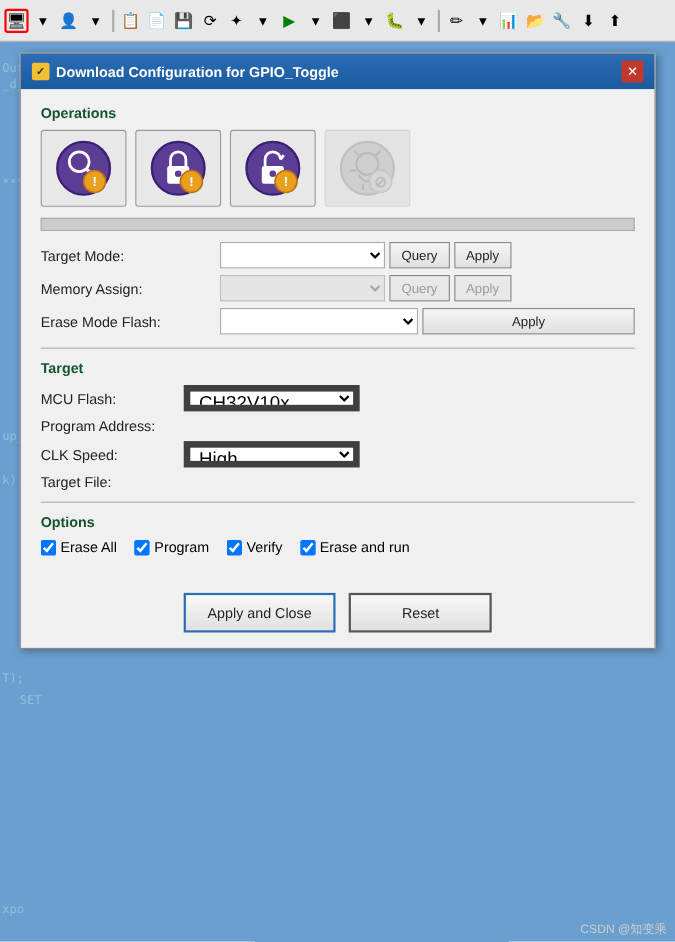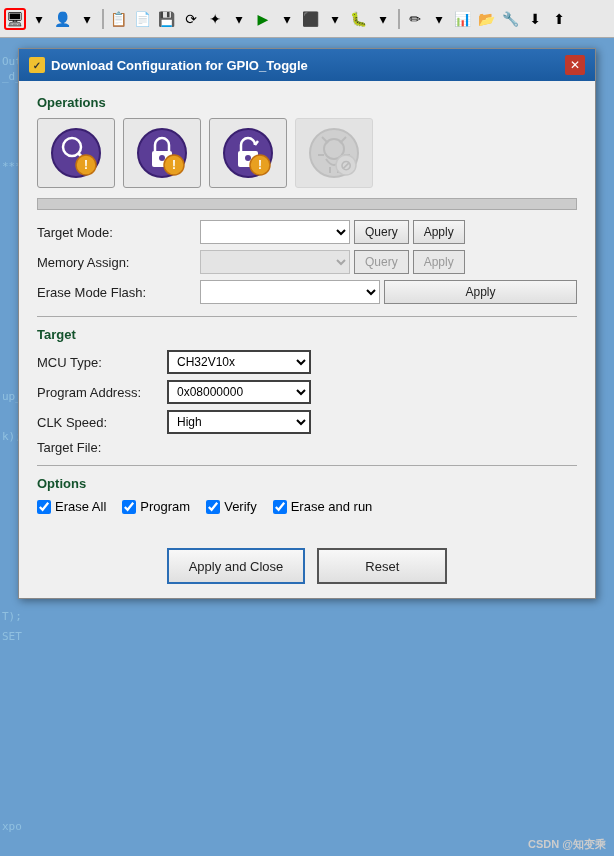--- a/index.html
+++ b/index.html
@@ -215,25 +215,25 @@
       align-items: center;
       margin-bottom: 6px;
     }
     .target-value {
       display: flex;
       align-items: center;
       gap: 6px;
     }
     .target-select {
       height: 24px;
-      border: 2px solid #404040;
+      border: 6px solid #404040;
       background: white;
-      font-size: 12px;
+      font-size: 17px;
       padding: 0 4px;
-      width: 144px;
+      width: 160px;
     }
     input[type="text"] {
       height: 24px;
       border: 1px solid #aaa;
       font-size: 12px;
       padding: 0 4px;
       width: 200px;
     }
 
     
@@ -287,21 +287,20 @@
       font-family: monospace;
     }
 
     
     .watermark {
       position: absolute;
       bottom: 4px;
       right: 8px;
       font-size: 11px;
       color: #ccc;
-      font-weight: bold;
     }
   </style>
 </head>
 <body>
 
 <div class="toolbar">
   <span class="toolbar-icon highlighted">🖥</span>
   <span class="toolbar-icon">▾</span>
   <span class="toolbar-icon">👤</span>
   <span class="toolbar-icon">▾</span>
@@ -327,21 +326,21 @@
   <span class="toolbar-icon">⬇</span>
   <span class="toolbar-icon">⬆</span>
 </div>
 
 <div class="bg-text" style="left:2px; top:55px; color:#90c0e0;">Out</div>
 <div class="bg-text" style="left:2px; top:70px; color:#90c0e0;">_d_5</div>
 <div class="bg-text" style="left:2px; top:160px; color:#90c0e0;">***</div>
 <div class="bg-text" style="left:2px; top:390px; color:#90c0e0;">up_</div>
 <div class="bg-text" style="left:2px; top:430px; color:#90c0e0;">k);</div>
 <div class="bg-text" style="left:2px; top:610px; color:#90c0e0;">T);</div>
-<div class="bg-text" style="left:2px; top:630px; color:#90c0e0;">SET</div>
+<div class="bg-text" style="left:18px; top:630px; color:#90c0e0;">SET</div>
 <div class="bg-text" style="left:2px; top:820px; color:#90c0e0;">xpo</div>
 
 <div class="dialog">
 
   <div class="dialog-titlebar">
     <div class="dialog-title-left">
       <div class="dialog-title-icon">✓</div>
       <span>Download Configuration for GPIO_Toggle</span>
     </div>
     <button class="dialog-close">✕</button>
@@ -440,35 +439,30 @@
         </div>
       </div>
     </div>
 
     <hr class="section-divider">
 
     <div class="target-section">
       <div class="section-label">Target</div>
 
       <div class="target-row">
-        <div class="form-label">MCU Type:</div>
+        <div class="form-label">MCU Flash:</div>
         <div class="target-value">
           <select class="target-select">
             <option>CH32V10x</option>
           </select>
         </div>
       </div>
 
       <div class="target-row">
         <div class="form-label">Program Address:</div>
-        <div class="target-value">
-          <select class="target-select">
-            <option>0x08000000</option>
-          </select>
-        </div>
       </div>
 
       <div class="target-row">
         <div class="form-label">CLK Speed:</div>
         <div class="target-value">
           <select class="target-select">
             <option>High</option>
           </select>
         </div>
       </div>

